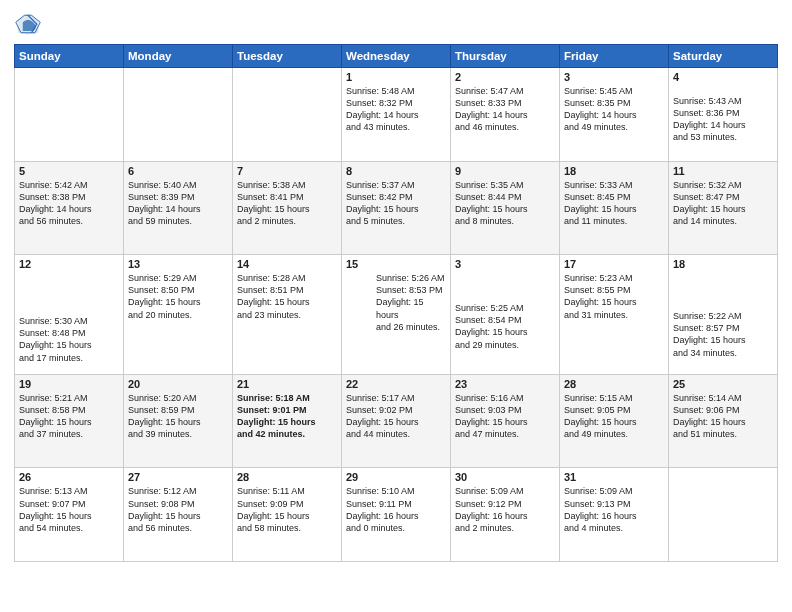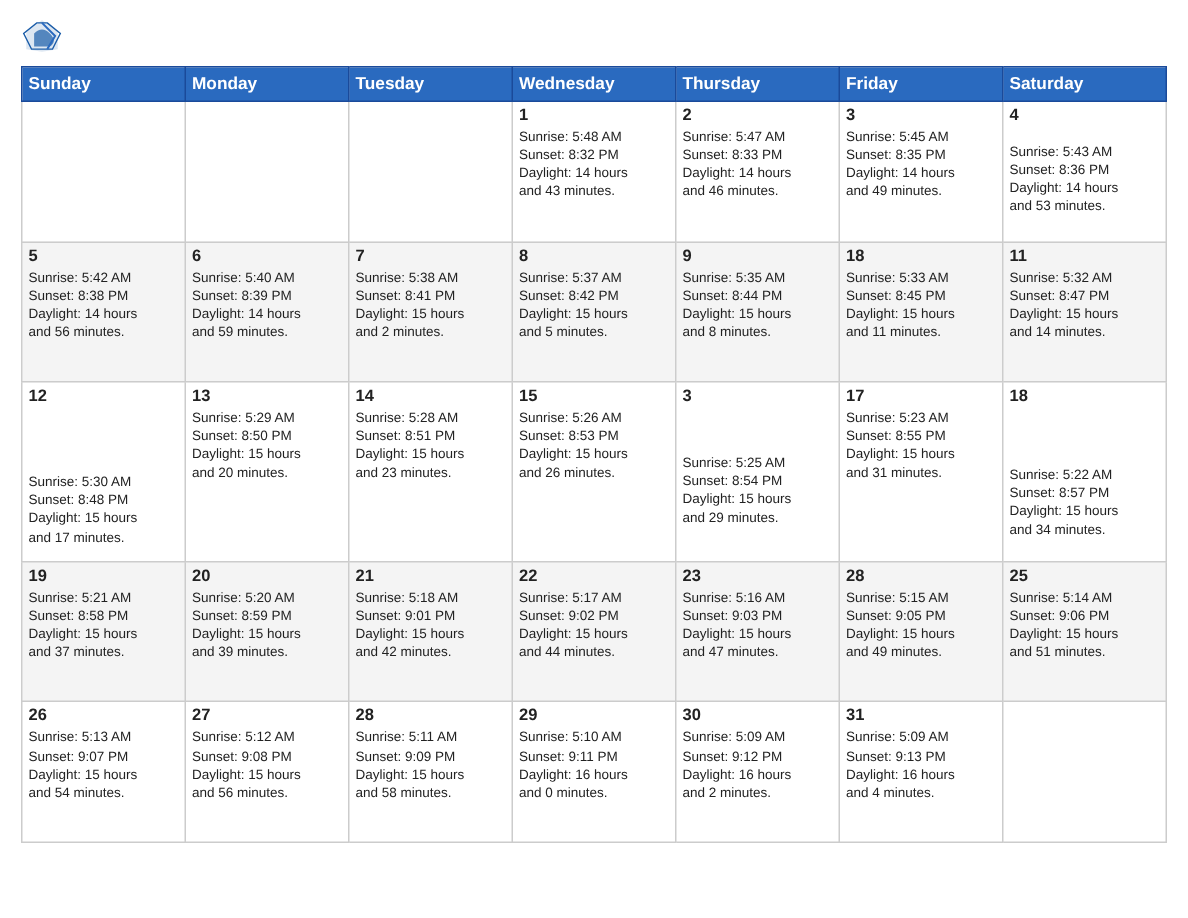--- a/index.html
+++ b/index.html
@@ -241,21 +241,21 @@
           </td>
           <td>
             <span class="day-num">14</span>
             <div class="day-detail" style="white-space: pre-line;">Sunrise: 5:28 AM
 Sunset: 8:51 PM
 Daylight: 15 hours
 and 23 minutes.</div>
           </td>
           <td>
             <span class="day-num">15</span>
-            <div class="day-detail" style="white-space: pre-line;">Sunrise: 5:26 AM
+            <div class="day-detail" style="white-space: pre-line; margin-left: 30px;">Sunrise: 5:26 AM
 Sunset: 8:53 PM
 Daylight: 15 hours
 and 26 minutes.</div>
           </td>
           <td>
             <span class="day-num">3</span>
             <div class="day-detail" style="white-space: pre-line; margin-top: 32px;">Sunrise: 5:25 AM
 Sunset: 8:54 PM
 Daylight: 15 hours
 and 29 minutes.</div>
@@ -285,21 +285,21 @@
           </td>
           <td>
             <span class="day-num">20</span>
             <div class="day-detail" style="white-space: pre-line;">Sunrise: 5:20 AM
 Sunset: 8:59 PM
 Daylight: 15 hours
 and 39 minutes.</div>
           </td>
           <td>
             <span class="day-num">21</span>
-            <div class="day-detail" style="white-space: pre-line;">Sunrise: 5:18 AM
+            <div class="day-detail" style="white-space: pre-line; font-weight: bold;">Sunrise: 5:18 AM
 Sunset: 9:01 PM
 Daylight: 15 hours
 and 42 minutes.</div>
           </td>
           <td>
             <span class="day-num">22</span>
             <div class="day-detail" style="white-space: pre-line;">Sunrise: 5:17 AM
 Sunset: 9:02 PM
 Daylight: 15 hours
 and 44 minutes.</div>

